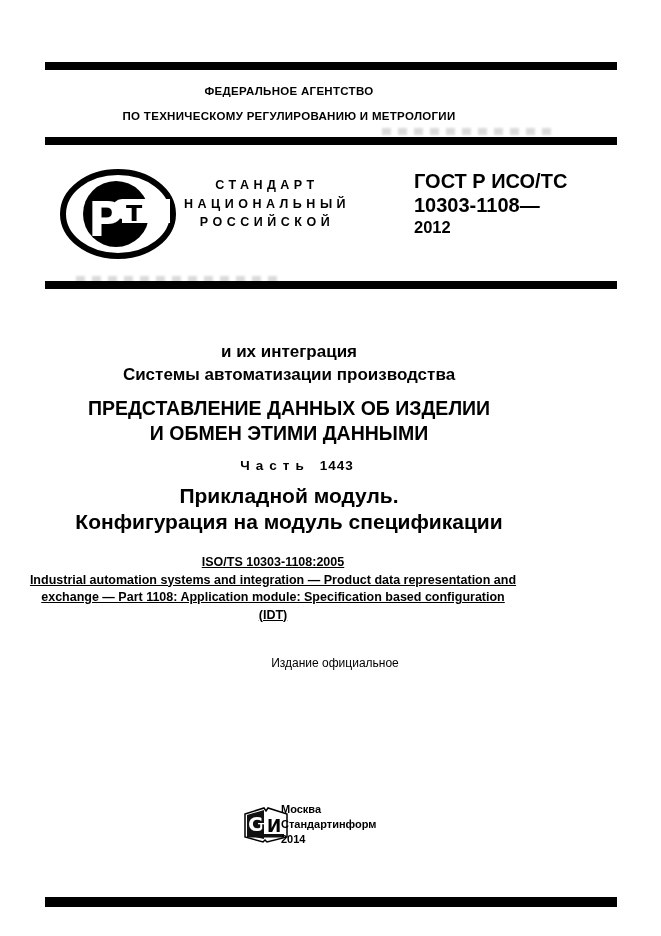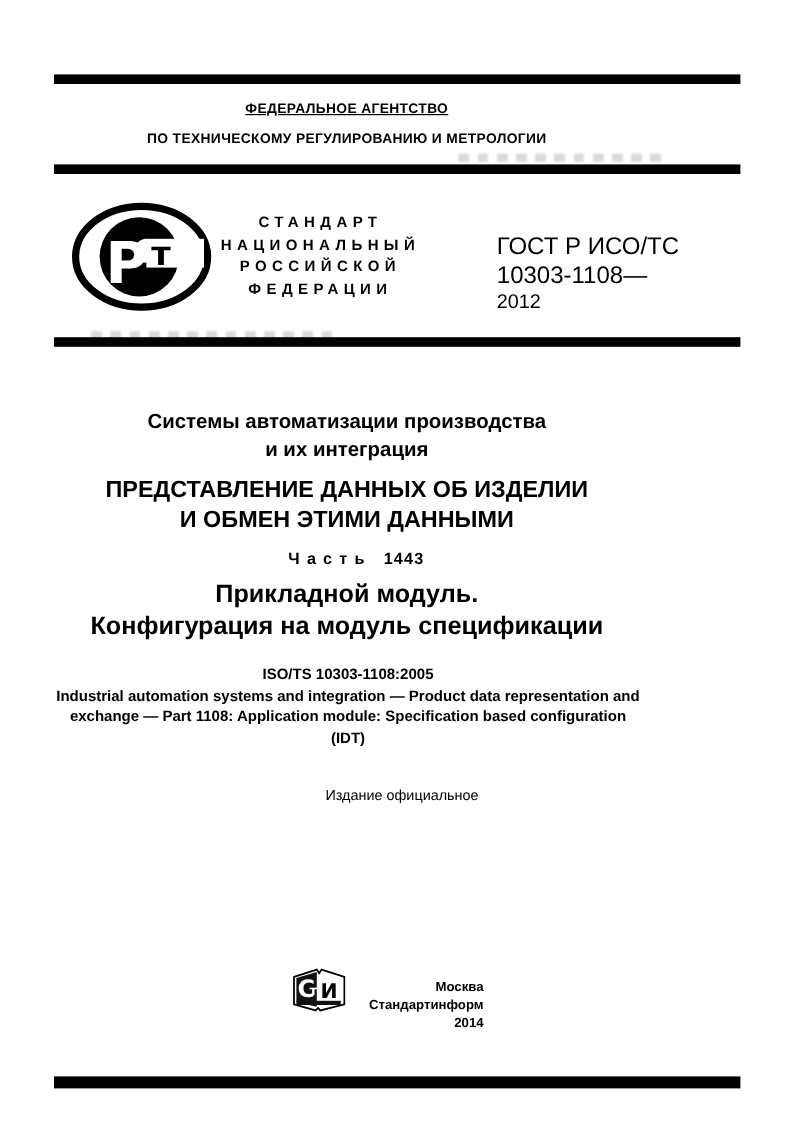--- a/index.html
+++ b/index.html
@@ -20,55 +20,55 @@
 
   .hdr-line { position:absolute; left:45px; width:488px; font-weight:bold; font-size:11.5px; letter-spacing:0.3px; }
 
   .rst-logo { position:absolute; left:58px; top:168px; }
 
   .nat-block {
     position:absolute; left:184px; top:176px; width:166px;
     font-weight:bold; font-size:12.5px; line-height:18.5px;
     letter-spacing:4.5px; text-align:center;
   }
-  .desig-block { position:absolute; left:414px; top:170px; font-weight:normal; line-height:23.5px;margin-top:25px; }
+  .desig-block { position:absolute; left:414px; top:170px; font-weight:bold; line-height:23.5px; }
   .desig-l1, .desig-l2 { font-size:20px; }
   .desig-l3 { font-size:16.5px; line-height:21px; }
 
   .title-col { position:absolute; left:45px; width:488px; text-align:center; font-weight:bold; }
   .t-group { top:340px; font-size:17px; line-height:23px; }
   .t-main  { top:396px; font-size:19.5px; line-height:25px; }
   .t-part  { top:458px; font-size:13.5px; }
   .t-part .part-label { letter-spacing:6px;margin-left:16px; }
   .t-part .part-number { margin-left:10px; letter-spacing:1px; }
   .t-sub   { top:483px; font-size:21px; line-height:25.5px; }
 
-  .iso-block { position:absolute; left:46px; width:488px; top:554px; text-align:center; font-weight:bold; font-size:12.5px; line-height:17.5px; }
+  .iso-block { position:absolute; left:29px; width:488px; top:554px; text-align:center; font-weight:bold; font-size:12.5px; line-height:17.5px;text-decoration:underline; }
 
   .edition { position:absolute; left:235px; width:200px; top:656px; text-align:center; font-weight:normal; font-size:12px; }
 
-  .imprint-text { position:absolute; left:281px; width:122px; top:802px; text-align:right; font-weight:bold; font-size:11px; line-height:15px;margin-top:14px; }
+  .imprint-text { position:absolute; left:281px; width:122px; top:802px; text-align:left; font-weight:bold; font-size:11px; line-height:15px; }
   .si-logo { position:absolute; left:244px; top:806px; }
 
   .ghost {
     position:absolute; height:7px; opacity:0.14;
     background:repeating-linear-gradient(90deg,#000 0 9px,transparent 9px 16px);
     filter:blur(1px);
   }
   .ghost-1 { left:382px; top:128px; width:172px; }
   .ghost-2 { left:76px;  top:276px; width:208px; }
 </style>
 </head>
 <body>
 
 <div class="page">
 
   <div class="rule" style="top:62px;"></div>
 
-  <div class="hdr-line ctr" style="top:85px;text-decoration:underline;">ФЕДЕРАЛЬНОЕ АГЕНТСТВО</div>
+  <div class="hdr-line ctr" style="top:85px;">ФЕДЕРАЛЬНОЕ АГЕНТСТВО</div>
   <div class="hdr-line ctr" style="top:110px;">ПО ТЕХНИЧЕСКОМУ РЕГУЛИРОВАНИЮ И МЕТРОЛОГИИ</div>
 
   <div class="ghost ghost-1"></div>
 
   <div class="rule" style="top:137px;"></div>
 
   <div class="rst-logo">
     <svg width="120" height="94" viewBox="0 0 120 94" xmlns="http://www.w3.org/2000/svg">
       <ellipse cx="60" cy="46" rx="55" ry="42" fill="#ffffff" stroke="#000000" stroke-width="6"></ellipse>
       <circle cx="58" cy="46" r="33" fill="#000000"></circle>
@@ -76,36 +76,35 @@
       <rect x="64" y="31" width="48" height="24" fill="#ffffff"></rect>
       <text x="68" y="53" font-family="DejaVu Sans, sans-serif" font-size="28" font-weight="bold" fill="#000000">т</text>
       <text x="30" y="68" font-family="DejaVu Sans, sans-serif" font-size="48" font-weight="bold" fill="#ffffff">Р</text>
     </svg>
   </div>
 
   <div class="nat-block">
     <div>СТАНДАРТ</div>
     <div>НАЦИОНАЛЬНЫЙ</div>
     <div>РОССИЙСКОЙ</div>
-    <div>ФЕДЕРАЦИИ</div>
   </div>
 
   <div class="desig-block">
     <div class="desig-l1">ГОСТ Р ИСО/ТС</div>
     <div class="desig-l2">10303-1108—</div>
     <div class="desig-l3">2012</div>
   </div>
 
   <div class="ghost ghost-2"></div>
 
   <div class="rule" style="top:281px;"></div>
 
   <div class="title-col t-group">
+    <div>и их интеграция</div>
     <div>Системы автоматизации производства</div>
-    <div>и их интеграция</div>
   </div>
 
   <div class="title-col t-main">
     <div>ПРЕДСТАВЛЕНИЕ ДАННЫХ ОБ ИЗДЕЛИИ</div>
     <div>И ОБМЕН ЭТИМИ ДАННЫМИ</div>
   </div>
 
   <div class="title-col t-part">
     <span class="part-label">Часть</span><span class="part-number">1443</span>
   </div>

